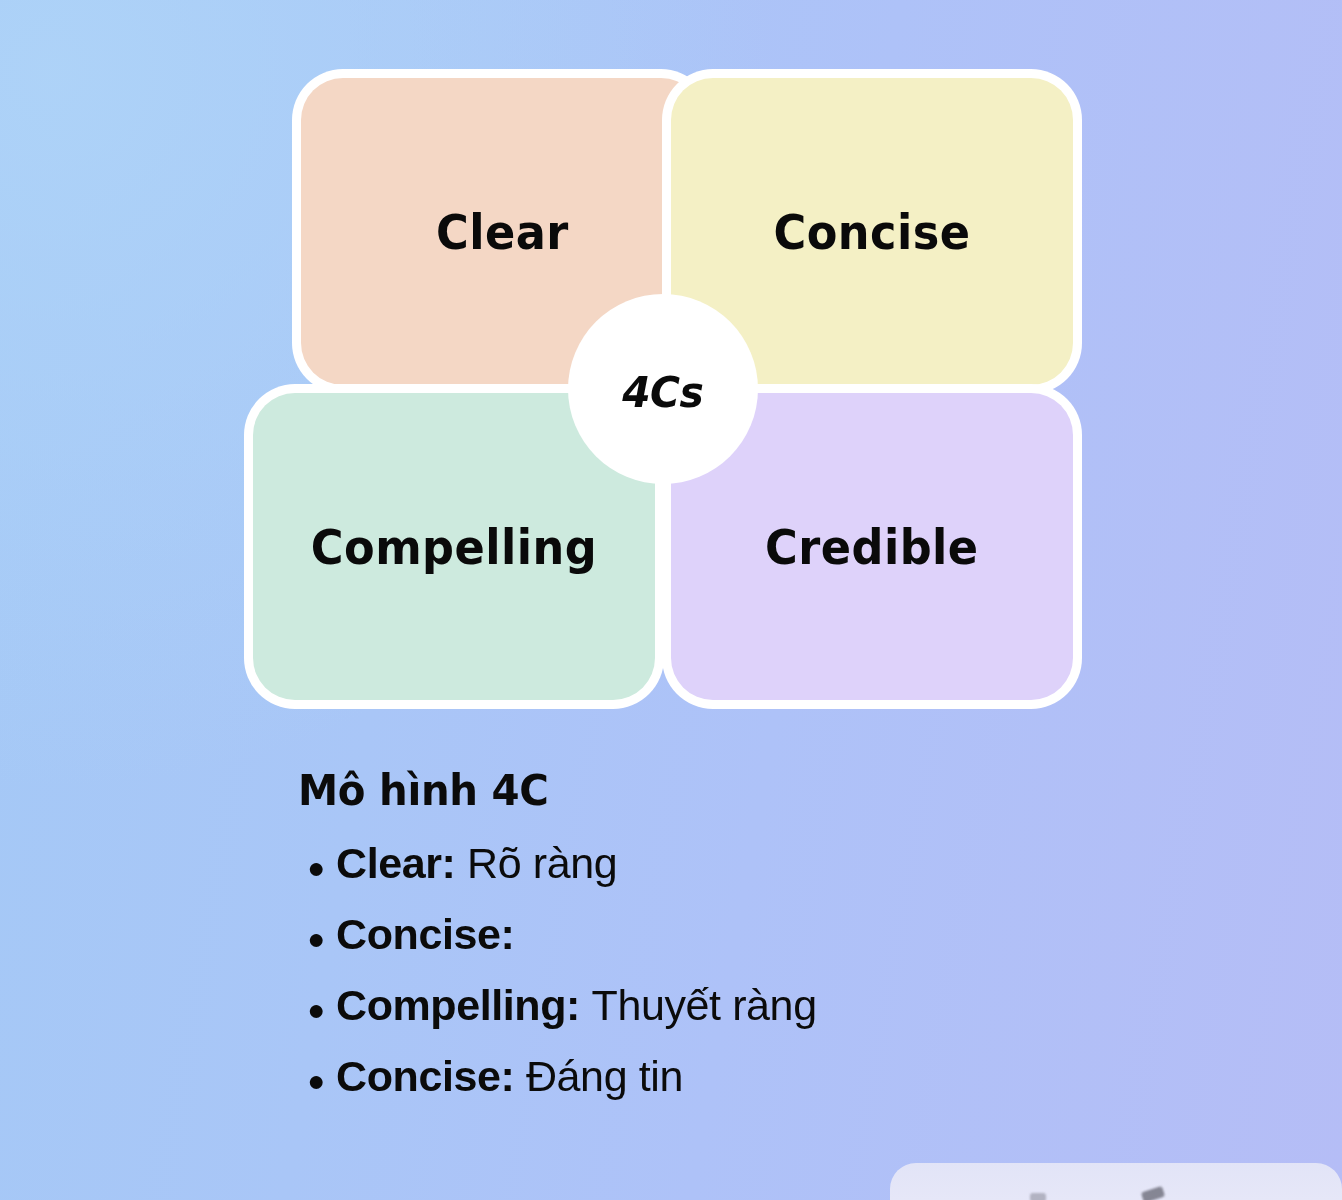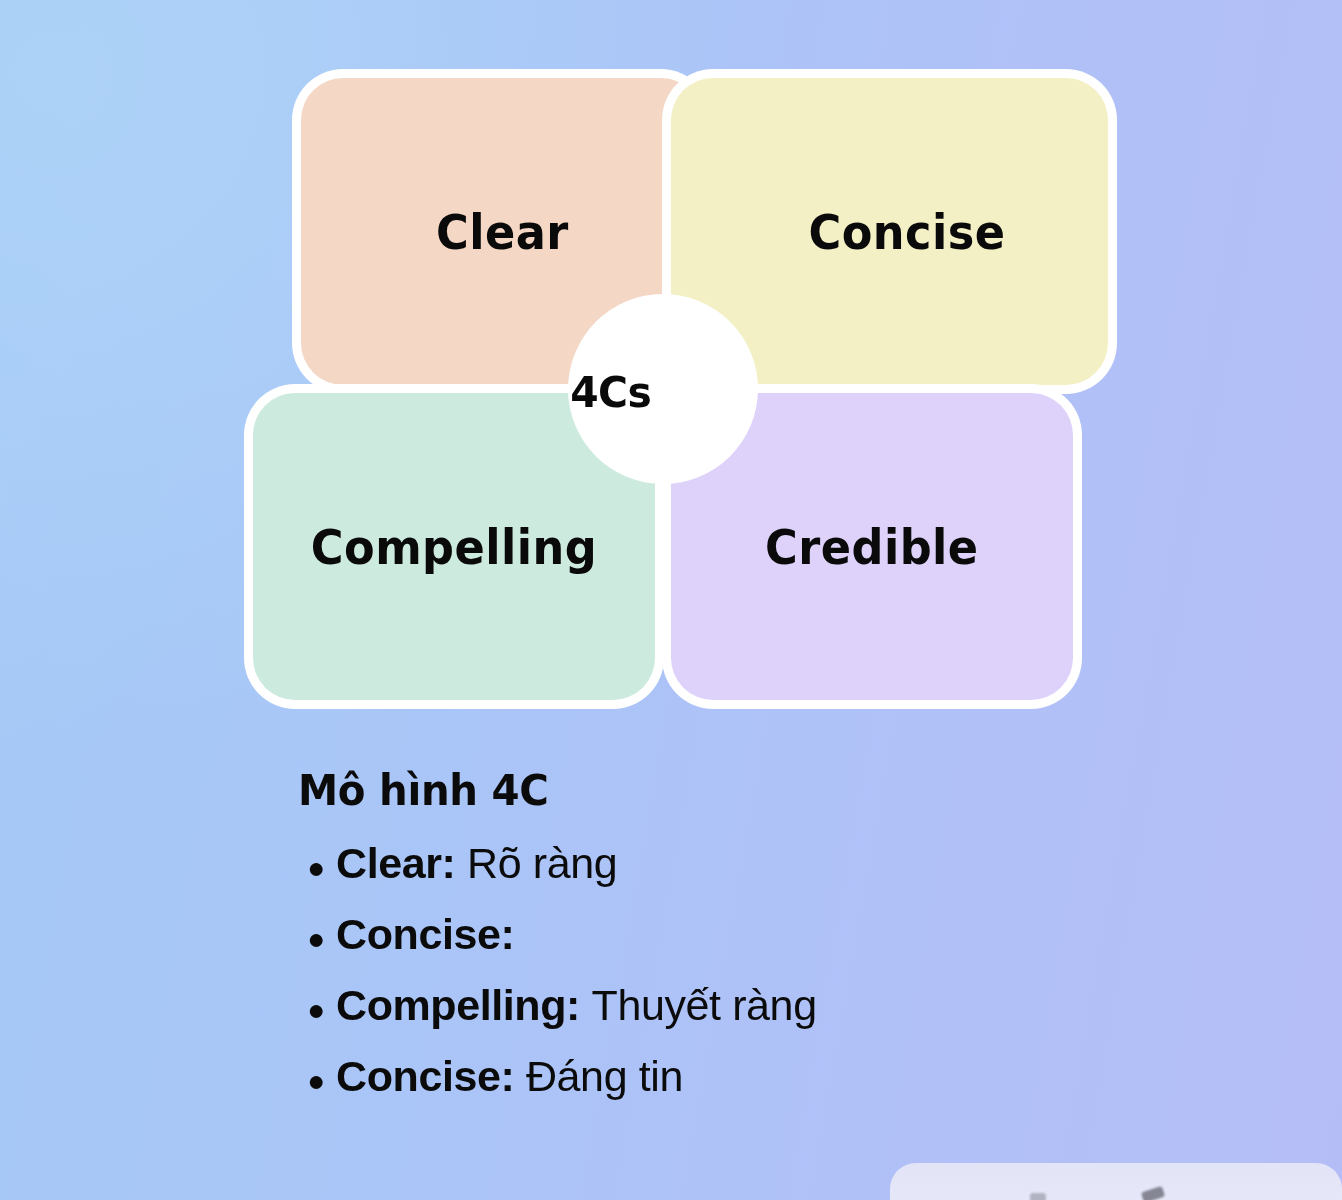--- a/index.html
+++ b/index.html
@@ -68,22 +68,23 @@
     left: 50%;
     top: 50%;
     width: 190px;
     height: 190px;
     margin-left: -95px;
     margin-top: -95px;
     border-radius: 50%;
     background: #ffffff;
     display: flex;
     align-items: center;
-    justify-content: flex-start;
+    justify-content: center;
     z-index: 5;
+    font-style: italic;
   }
   #center-hub-label {
     font-family: "DejaVu Sans", "Liberation Sans", sans-serif;
     font-weight: 700;
     font-size: 43px;
     color: #0a0a0a;
     letter-spacing: -0.5px;
     margin-top: 6px;
     transform: scaleX(0.95);
   }
@@ -171,21 +172,21 @@
 <body>
 
 <div id="canvas">
 
   <div id="quad-diagram">
 
     <div class="quad-tile tl" style="background:#f4d7c5;">
       <span class="quad-label">Clear</span>
     </div>
 
-    <div class="quad-tile tr" style="background:#f4f0c5;padding-left:35px;">
+    <div class="quad-tile tr" style="background:#f4f0c5;">
       <span class="quad-label">Concise</span>
     </div>
 
     <div class="quad-tile bl" style="background:#cdeade;">
       <span class="quad-label">Compelling</span>
     </div>
 
     <div class="quad-tile br" style="background:#ded2fa;">
       <span class="quad-label">Credible</span>
     </div>

